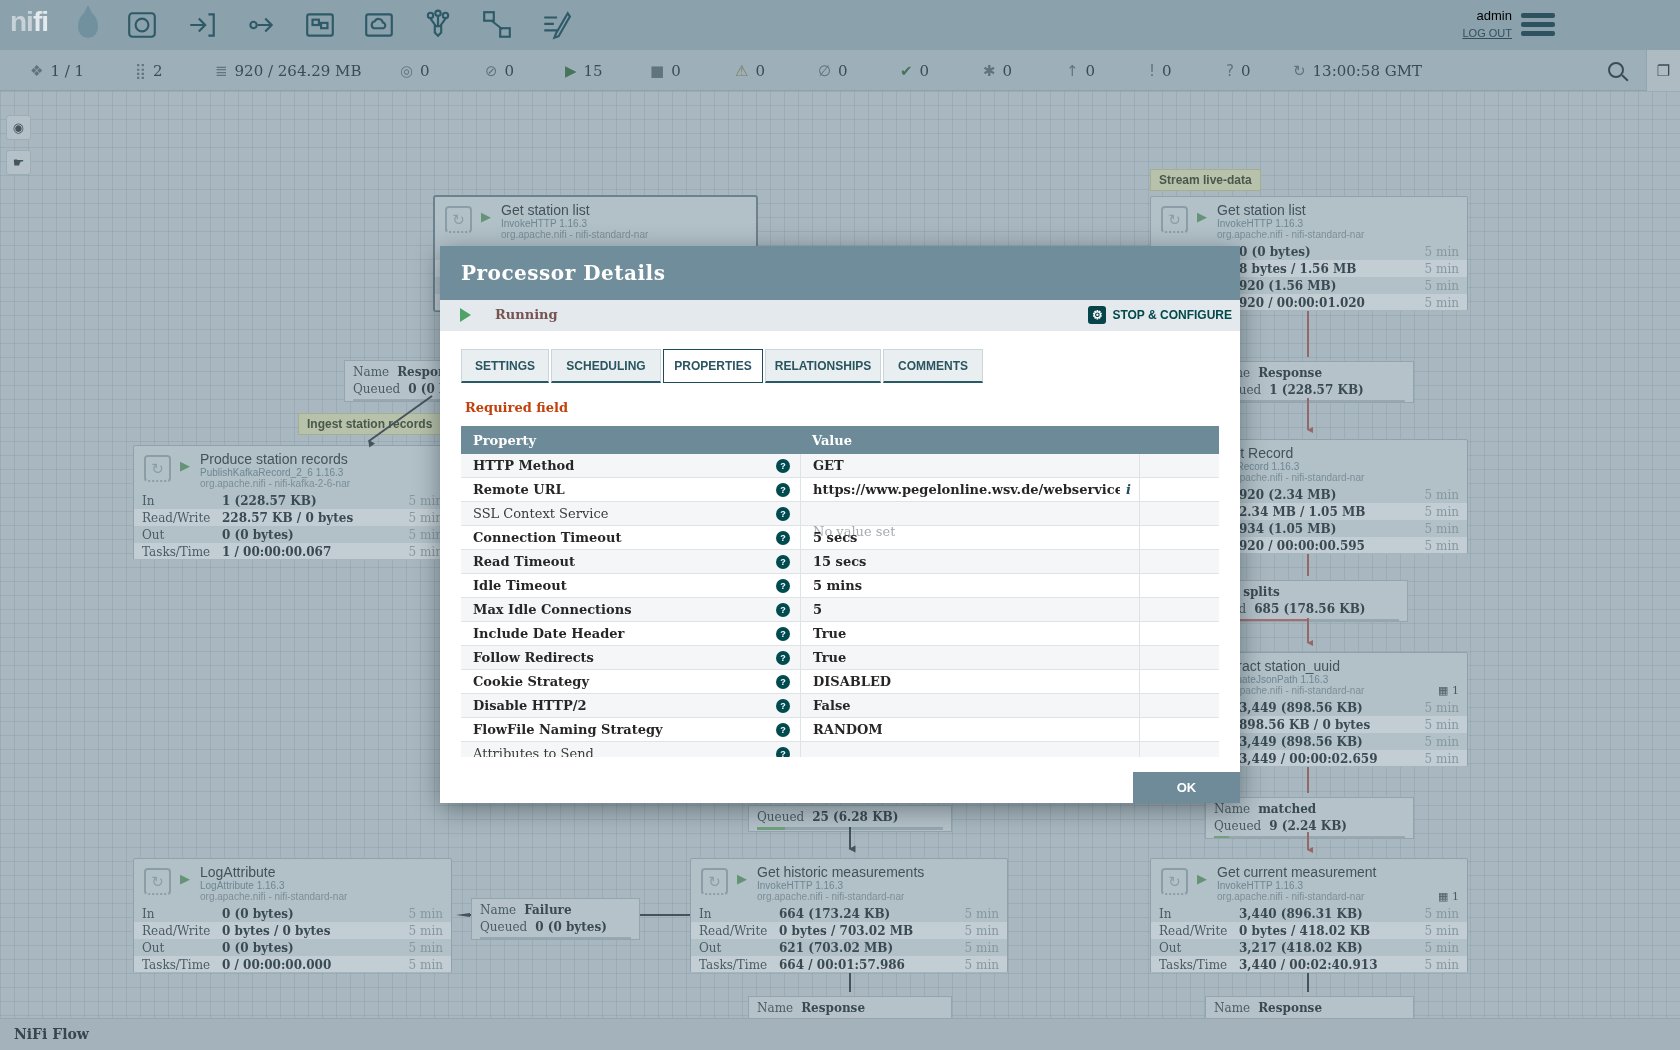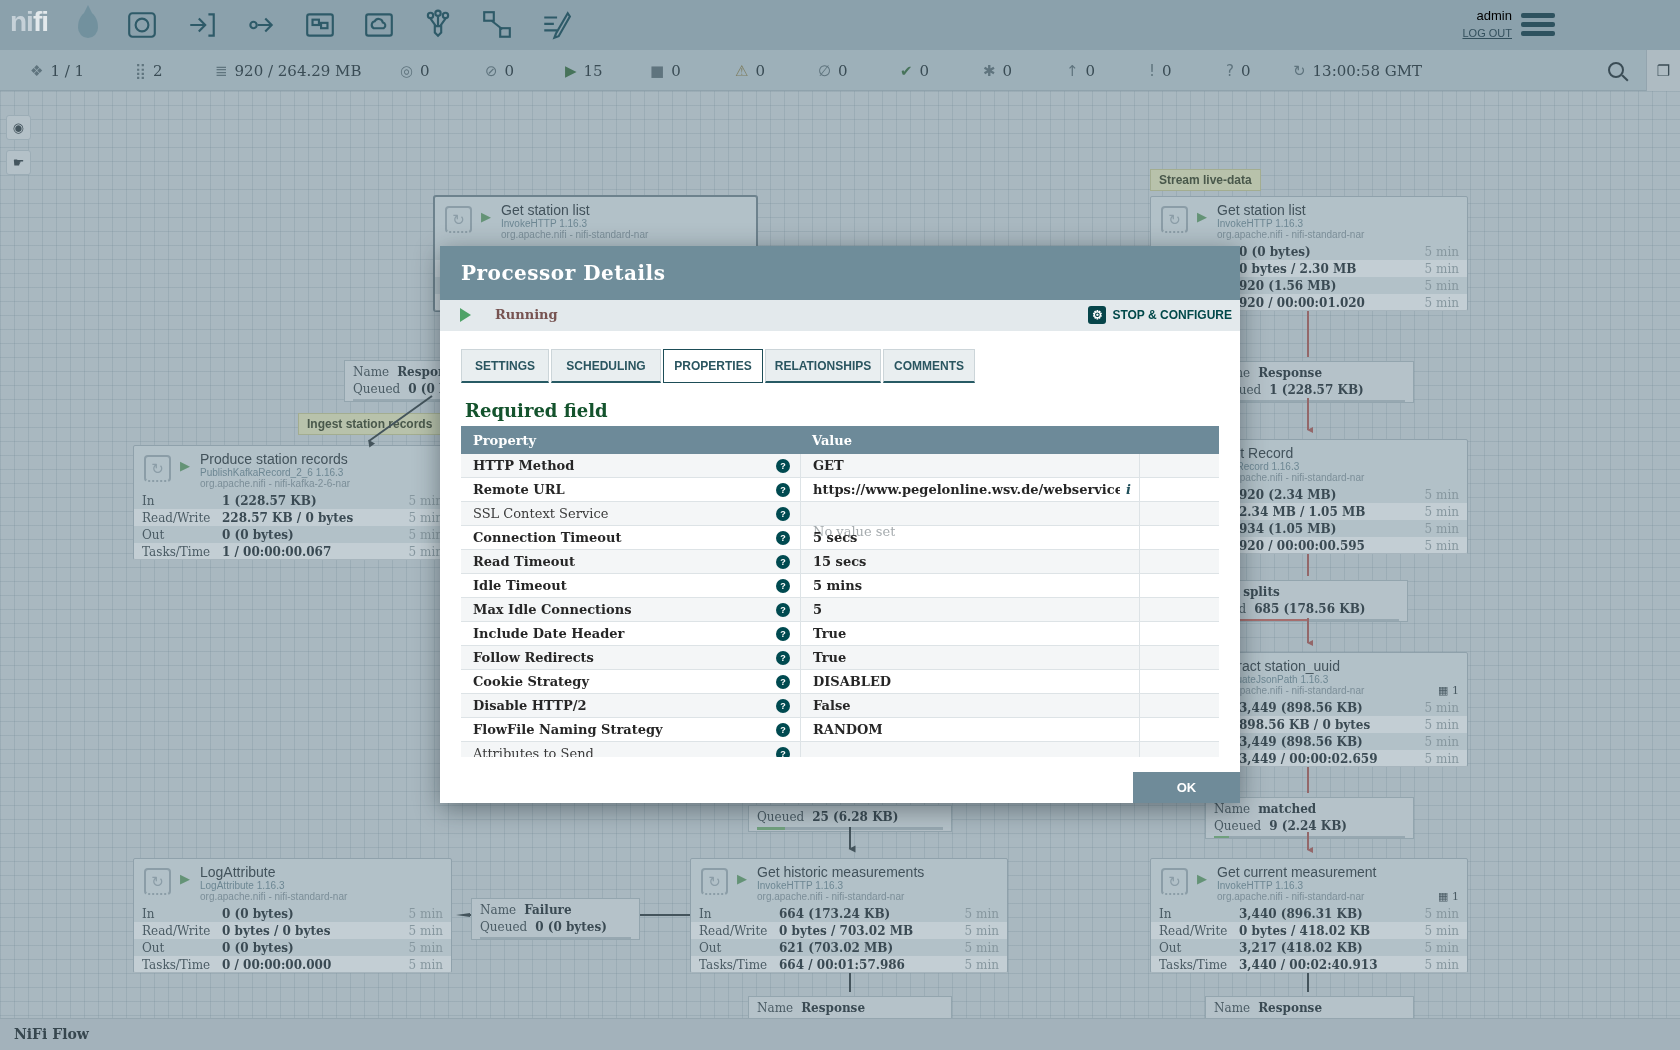--- a/index.html
+++ b/index.html
@@ -106,21 +106,21 @@
   #dlg-action { position:absolute; right:8px; top:6px; display:flex; align-items:center;
     gap:6px; font-size:12px; font-weight:bold; color:#004849; cursor:pointer; }
   #dlg-action .gear { width:18px; height:18px; background:#07454a; border-radius:3px;
     color:#fff; font-size:12px; text-align:center; line-height:18px; }
   #tabs { position:absolute; left:21px; top:103px; display:flex; gap:2px; }
   .tab { height:34px; line-height:32px; text-align:center; font-size:12px; font-weight:bold;
     color:#2a5560; background:#e9eef0; border:1px solid #ccd5d9;
     border-bottom:2px solid #275a64; cursor:pointer; }
   .tab.active { background:#fff; border:1px solid #1d4d57; }
   #required-note { position:absolute; left:25px; top:154px; font-family:"DejaVu Serif",serif;
-    font-weight:bold; font-size:18px; color:#14532d; }
+    font-weight:bold; font-size:13px; color:#c2410c; }
   #prop-table { position:absolute; left:21px; top:180px; width:758px; height:331px;
     overflow:hidden; font-family:"DejaVu Serif", serif; font-size:13px; }
   #prop-head { height:28px; background:#6d8a99; color:#fff; font-weight:bold;
     display:flex; align-items:center; }
   .col-p { width:339px; padding-left:12px; flex:none; }
   .col-v { width:339px; padding-left:12px; flex:none; }
   .prow { height:24px; display:flex; align-items:center; border-bottom:1px solid #dde3e6;
     background:#fff; cursor:pointer; }
   .prow:nth-child(even) { background:#f4f6f7; }
   .pcell { width:339px; height:100%; display:flex; align-items:center; padding:0 30px 0 12px;
@@ -324,21 +324,21 @@
       <div class="proc-bundle">org.apache.nifi - nifi-standard-nar</div>
     </div>
   </div>
   <div class="stat-row">
       <span class="sk">In</span>
       <span class="sv">0 (0 bytes)</span>
       <span class="sp">5 min</span>
     </div>
   <div class="stat-row">
       <span class="sk">Read/Write</span>
-      <span class="sv">0 bytes / 2.30 MB</span>
+      <span class="sv">8 bytes / 1.56 MB</span>
       <span class="sp">5 min</span>
     </div>
   <div class="stat-row">
       <span class="sk">Out</span>
       <span class="sv">920 (1.56 MB)</span>
       <span class="sp">5 min</span>
     </div>
   <div class="stat-row">
       <span class="sk">Tasks/Time</span>
       <span class="sv">920 / 00:00:01.020</span>
@@ -615,21 +615,21 @@
       <span class="gear">⚙</span>
       <span>STOP &amp; CONFIGURE</span>
     </span>
   </div>
 
   <div id="tabs">
     <span class="tab" style="width:88px">SETTINGS</span>
     <span class="tab" style="width:110px">SCHEDULING</span>
     <span class="tab active" style="width:100px">PROPERTIES</span>
     <span class="tab" style="width:116px">RELATIONSHIPS</span>
-    <span class="tab" style="width:92px">COMMENTS</span>
+    <span class="tab" style="width:100px">COMMENTS</span>
   </div>
 
   <span id="required-note">Required field</span>
 
   <div id="prop-table">
     <div id="prop-head">
       <span class="col-p">Property</span>
       <span class="col-v">Value</span>
     </div>
 

